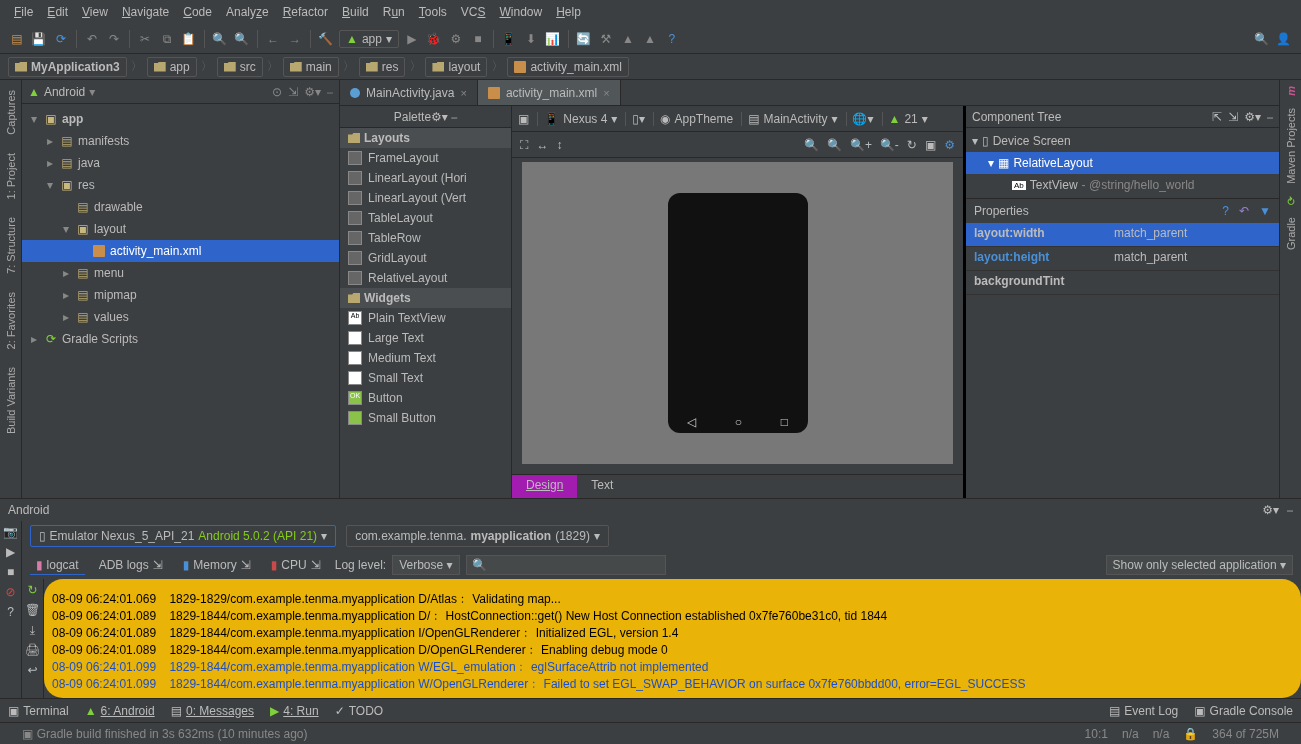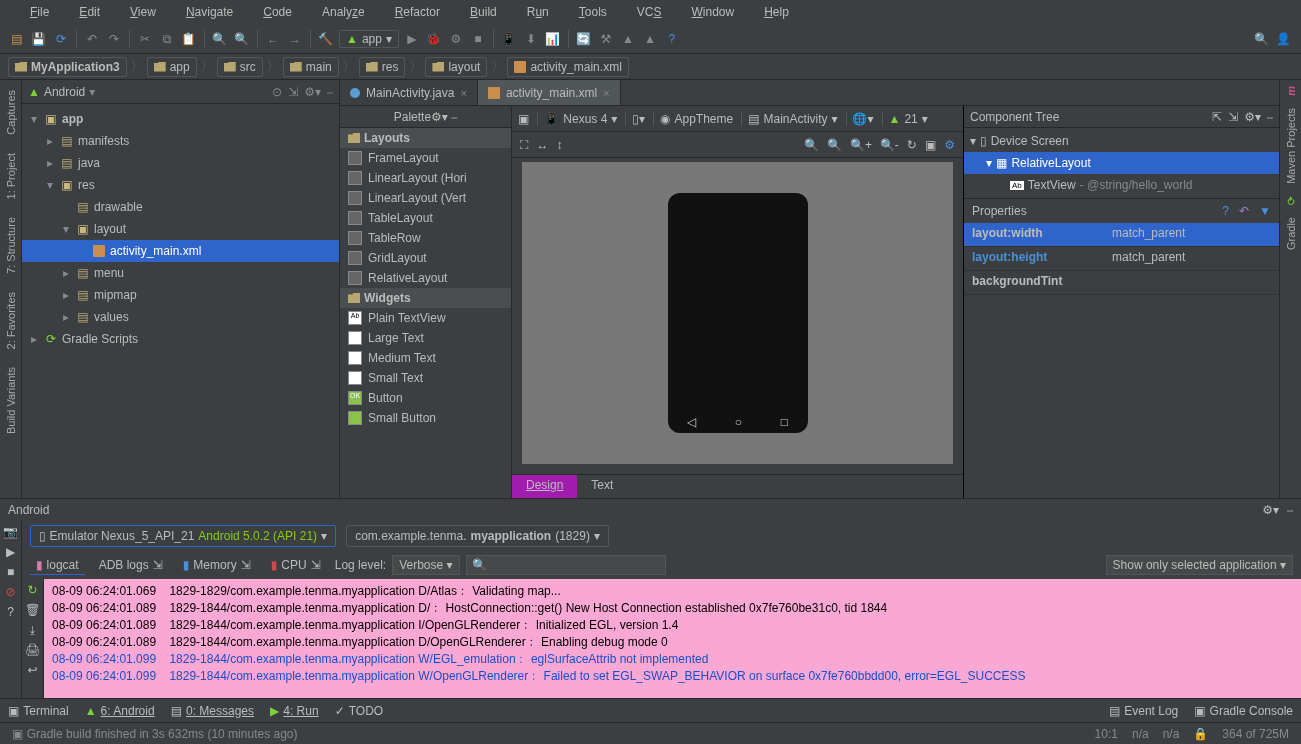--- a/index.html
+++ b/index.html
@@ -1,18 +1,18 @@
 <!DOCTYPE html>
 <html><head>
 <meta charset="utf-8">
 <style>
 * { margin: 0; padding: 0; box-sizing: border-box; font-family: "Segoe UI", Arial, sans-serif; font-size: 12px; }
 body { background: #3c3f41; color: #bbbbbb; width: 1301px; height: 744px; overflow: hidden; display: flex; flex-direction: column; }
 .menubar { display: flex; gap: 2px; padding: 2px 8px; height: 24px; align-items: center; background: #3c3f41; }
-.menubar .m { padding: 2px 6px; cursor: pointer; margin-left: 16px; }
+.menubar .m { padding: 2px 6px; cursor: pointer; }
 .menubar .m u { text-decoration: underline; }
 .toolbar { display: flex; gap: 4px; padding: 4px 8px; height: 30px; align-items: center; background: #3c3f41; border-bottom: 1px solid #282828; }
 .toolbar .ico, .tbtn { width: 18px; height: 18px; display: inline-flex; align-items: center; justify-content: center; cursor: pointer; color: #888; }
 .toolbar .sep { width: 1px; height: 18px; background: #555; margin: 0 2px; }
 .runbox { display: flex; align-items: center; gap: 4px; border: 1px solid #555; padding: 1px 6px; border-radius: 2px; }
 .runbox .runico { color: #7fd13b; }
 .breadcrumb { display: flex; align-items: center; gap: 2px; padding: 2px 8px; height: 26px; background: #3c3f41; border-bottom: 1px solid #282828; }
 .crumb { display: flex; align-items: center; gap: 4px; padding: 2px 6px; border: 1px solid #555; border-radius: 2px; }
 .crumb.bold span { font-weight: bold; }
 .chev { color: #666; padding: 0 2px; }
@@ -51,21 +51,21 @@
 .dcanvas { flex: 1; background: #787878; display: flex; align-items: center; justify-content: center; border: 10px solid #3c3f41; border-top: 4px solid #3c3f41; }
 .phone { width: 140px; height: 240px; background: #111; border-radius: 12px; padding: 22px 6px 18px 6px; position: relative; }
 .screen { background: #e8e8e8; width: 100%; height: 100%; position: relative; }
 .statusbar { background: #333; height: 8px; color: #ccc; font-size: 6px; text-align: right; padding-right: 2px; }
 .appbar { background: #ccc; color: #333; font-size: 9px; font-weight: bold; padding: 3px 4px; }
 .hello { font-size: 7px; color: #666; padding: 2px 4px; }
 .navbar { position: absolute; bottom: 4px; left: 0; right: 0; display: flex; justify-content: space-around; color: #ccc; font-size: 9px; }
 .dtabs { display: flex; height: 24px; background: #3c3f41; border-top: 1px solid #282828; }
 .dtab { padding: 3px 14px; cursor: pointer; }
 .dtab.active { background: #a21caf; text-decoration: underline; }
-.rightpane { width: 316px; border-left: 1px solid #000000; display: flex; flex-direction: column; }
+.rightpane { width: 316px; border-left: 3px solid #000000; display: flex; flex-direction: column; }
 .rphdr { display: flex; align-items: center; justify-content: space-between; padding: 3px 6px; height: 22px; border-bottom: 1px solid #282828; }
 .ctree { padding: 2px 0; }
 .crow { display: flex; align-items: center; gap: 4px; padding: 1px 6px; height: 22px; }
 .crow.sel { background: #2f65ca; color: #fff; }
 .props { border-top: 1px solid #282828; flex: 1; display: flex; flex-direction: column; }
 .propshdr { display: flex; align-items: center; justify-content: space-between; padding: 3px 8px; height: 24px; }
 .proptable { flex: 1; overflow: auto; }
 .prow { display: flex; height: 24px; border-bottom: 1px solid #323232; }
 .prow.sel { background: #2f65ca; }
 .prow > div { padding: 3px 8px; }
@@ -77,25 +77,25 @@
 .devsel { border: 1px solid #2f65ca; padding: 3px 8px; display: flex; align-items: center; gap: 4px; border-radius: 2px; }
 .devsel .dim { color: #84cc16; }
 .procbox { border: 1px solid #555; padding: 3px 8px; display: flex; align-items: center; gap: 4px; border-radius: 2px; }
 .bprow2 { display: flex; align-items: center; gap: 8px; padding: 4px 8px; }
 .tabbtn { display: flex; align-items: center; gap: 4px; padding: 2px 6px; border-bottom: 1px solid transparent; cursor: pointer; }
 .tabbtn.active { border-bottom-color: #2f65ca; }
 .loglevel { margin-left: auto; display: flex; align-items: center; gap: 6px; }
 .loglevel select, .loglevel input, .filtsel { background: #45494a; border: 1px solid #555; color: #bbb; padding: 2px 6px; }
 .logarea { flex: 1; display: flex; min-height: 0; }
 .loggutter { width: 22px; background: #3c3f41; border-right: 1px solid #282828; display: flex; flex-direction: column; align-items: center; gap: 6px; padding-top: 4px; }
-.logtext { flex: 1; background: #f9a8d4; color: #000; font-family: Menlo, Consolas, monospace; font-size: 11px; padding: 4px 8px; overflow: auto; white-space: pre; }
+.logtext { flex: 1; background: #eab308; color: #000; font-family: Menlo, Consolas, monospace; font-size: 11px; padding: 12px 8px; overflow: auto; white-space: pre; border-radius: 19px; }
 .logtext .blue { color: #1a4fc9; }
 .bottombar { display: flex; align-items: center; height: 24px; background: #3c3f41; border-top: 1px solid #282828; padding: 0 8px; gap: 16px; }
 .bottombar .bbtn { display: flex; align-items: center; gap: 4px; cursor: pointer; }
-.statusbar2 { display: flex; align-items: center; justify-content: space-between; height: 22px; padding: 0 12px; background: #3c3f41; border-top: 1px solid #282828; color: #888; }
+.statusbar2 { display: flex; align-items: center; justify-content: space-between; height: 22px; padding: 0 22px; background: #3c3f41; border-top: 1px solid #282828; color: #888; }
 .statusbar2 .right { display: flex; gap: 14px; }
 .fi-folder { width: 12px; height: 10px; background: #b8a76f; display: inline-block; clip-path: polygon(0 15%, 35% 15%, 45% 0, 100% 0, 100% 100%, 0 100%); }
 .fi-xml { width: 12px; height: 12px; background: #c98f4a; display: inline-block; border-radius: 1px; }
 .fi-java { width: 10px; height: 10px; border-radius: 50%; background: #5a9fd4; display: inline-block; }
 .andg { color: #7fd13b; }
 .runarrow { color: #7fd13b; }
 .blueclick { color: #4a90d9; }
 </style>
 </head>
 <body>

